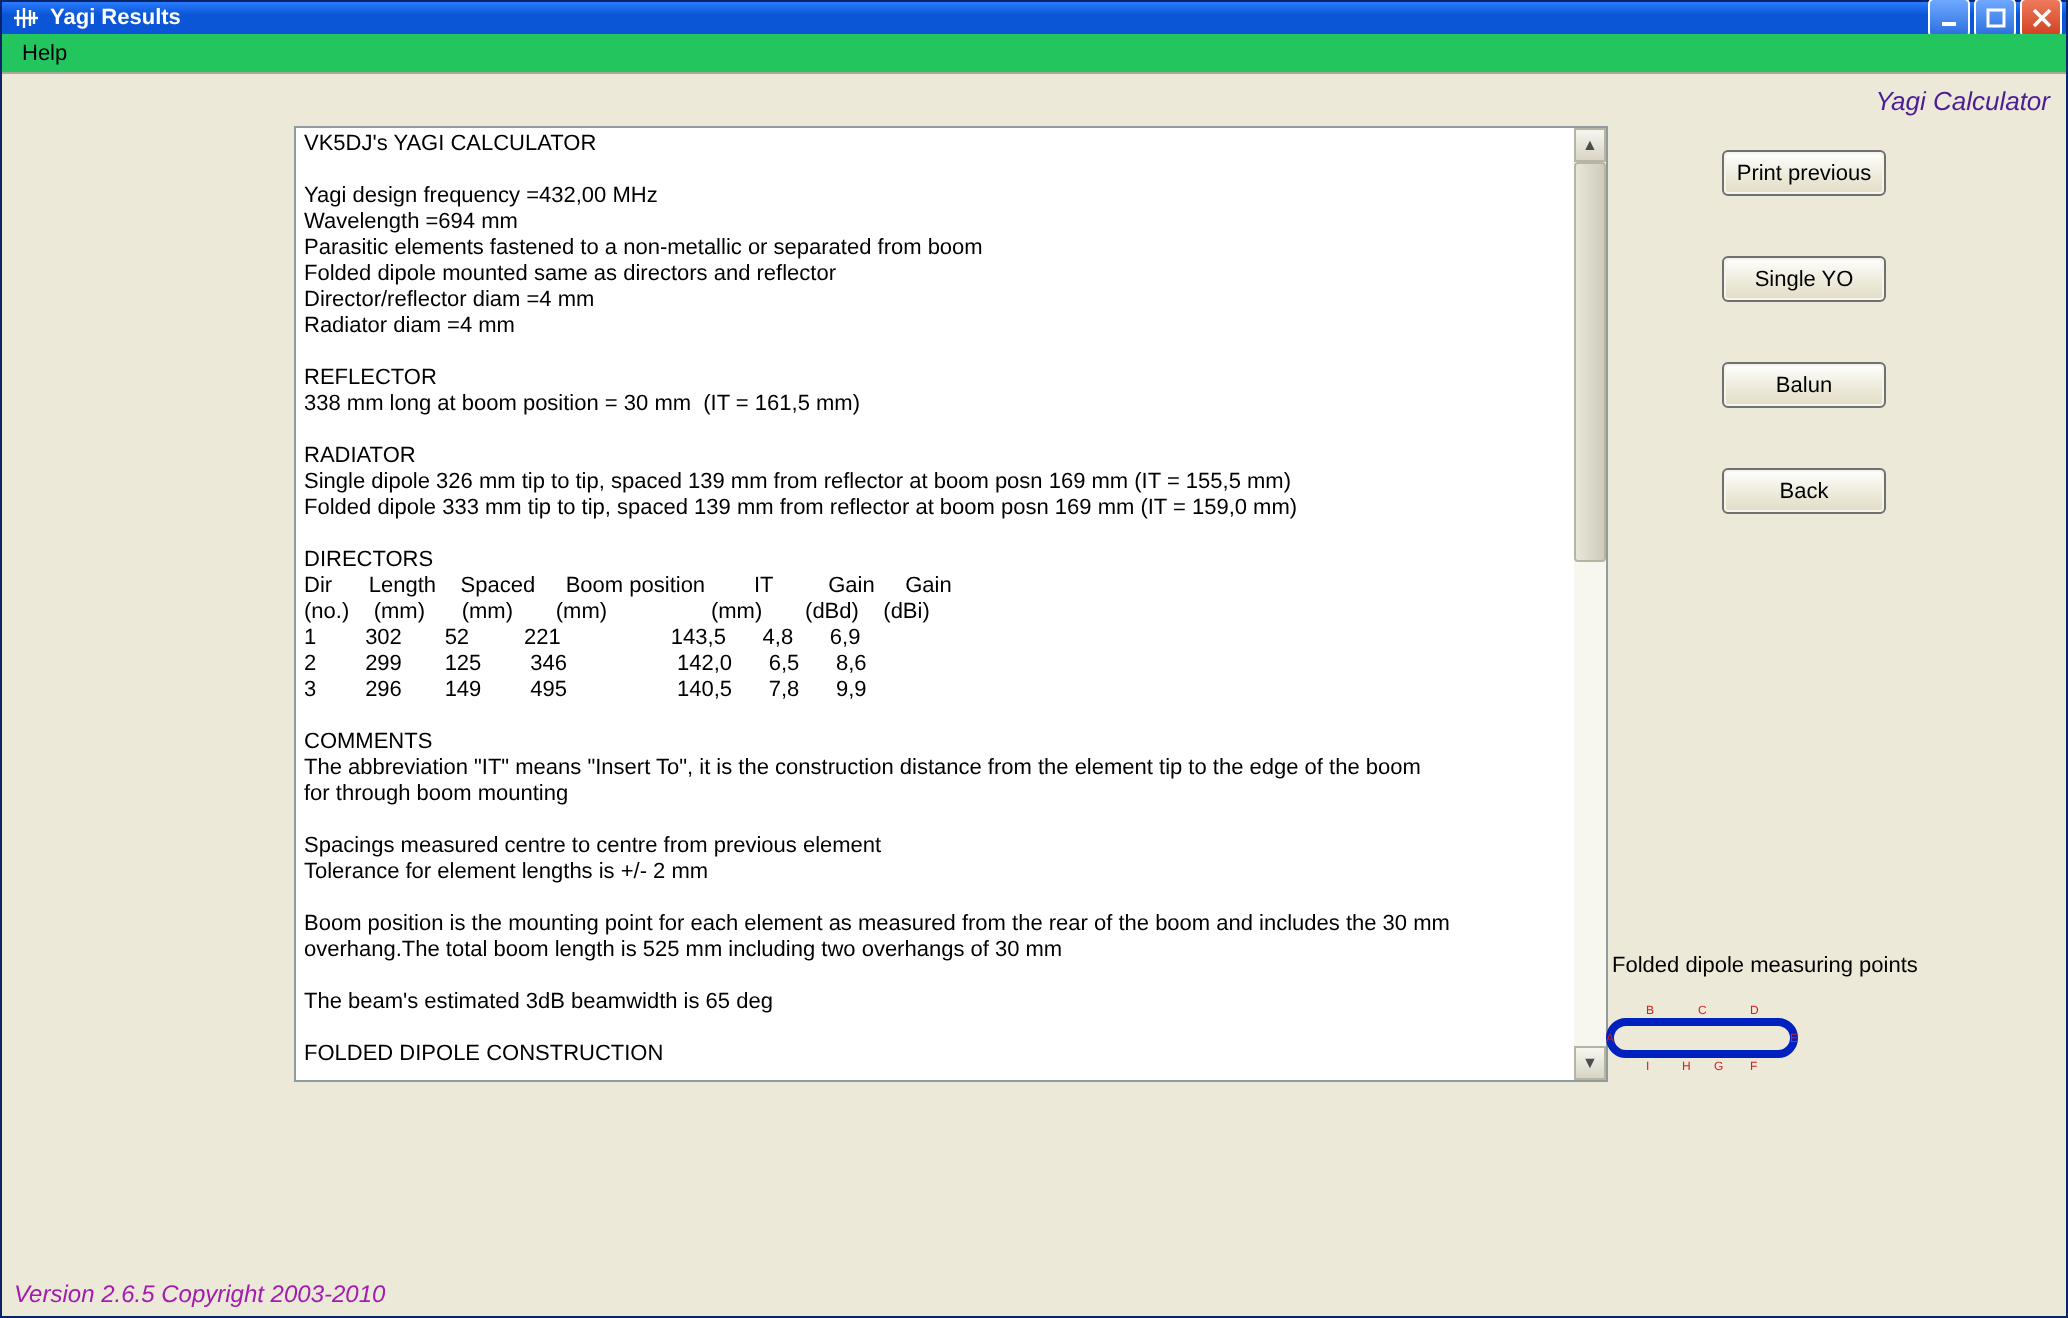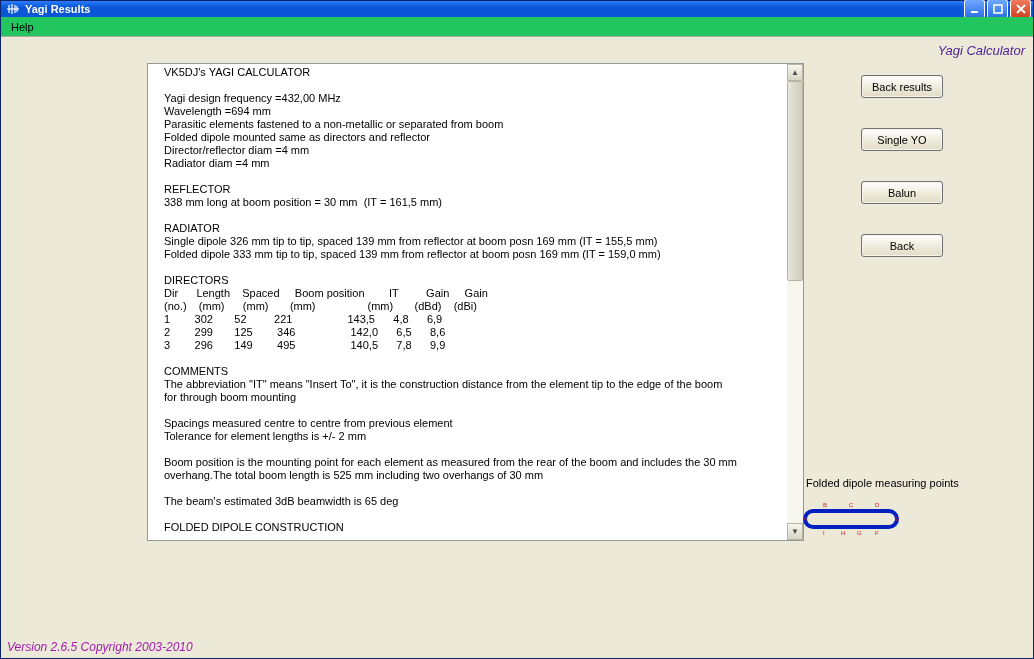--- a/index.html
+++ b/index.html
@@ -79,21 +79,21 @@
     font-style: italic;
     font-size: 13px;
   }
   .results-box {
     position:absolute;
     left: 146px; top: 26px;
     width: 640px; height: 478px;
     background: #fff;
     border: 1px solid #919b9c;
     border-right: none;
-    padding: 2px 16px;
+    padding: 2px 4px;
     overflow: hidden;
     font-size: 11px;
     line-height: 13px;
     white-space: pre;
     font-family: "Microsoft Sans Serif", Arial, sans-serif;
   }
   .scrollbar {
     position:absolute;
     left: 786px; top: 26px;
     width: 17px; height: 478px;
@@ -229,21 +229,21 @@
 
     <div class="scrollbar">
       <div class="sb-btn">▲</div>
       <div class="sb-track">
         <div class="sb-thumb"></div>
       </div>
       <div class="sb-btn">▼</div>
     </div>
 
     <div class="side-buttons">
-      <div class="btn">Back results</div>
+      <div class="btn">Print previous</div>
       <div class="btn">Single YO</div>
       <div class="btn">Balun</div>
       <div class="btn">Back</div>
     </div>
 
     <div class="dipole-caption">Folded dipole measuring points</div>
     <div class="dipole-svg">
       <svg width="100" height="40" viewBox="0 0 100 40">
         <g fill="none" stroke="#0020c0" stroke-width="4">
           <path d="M12 14 H88 A8 8 0 0 1 88 30 H12 A8 8 0 0 1 12 14 Z"></path>

